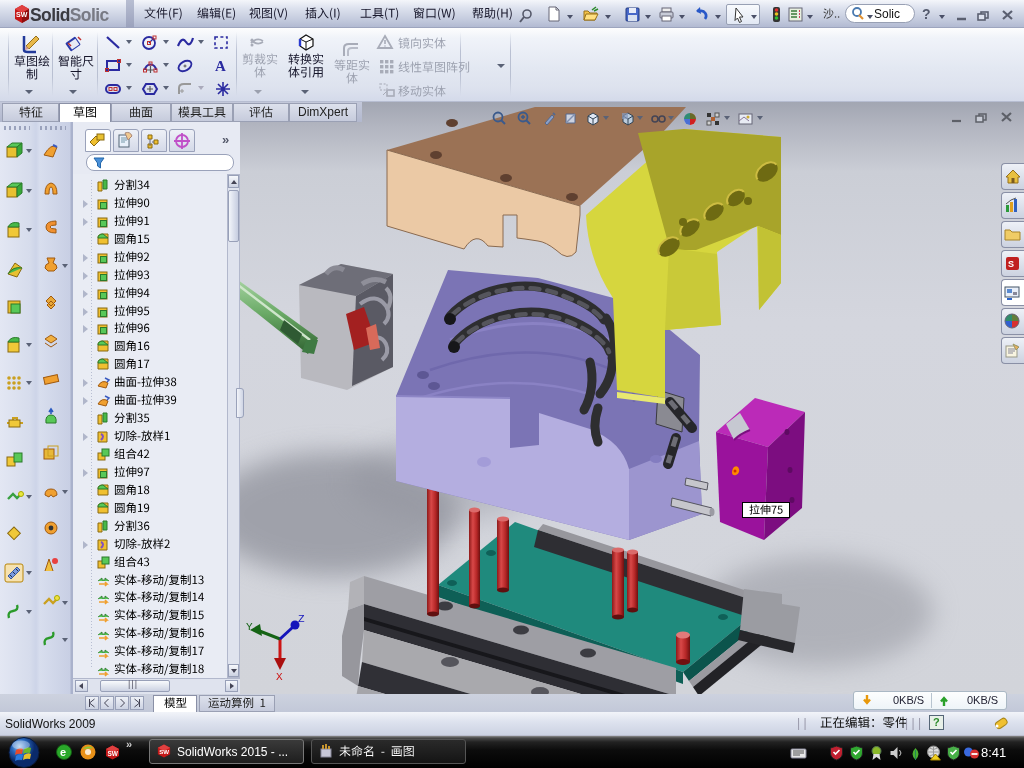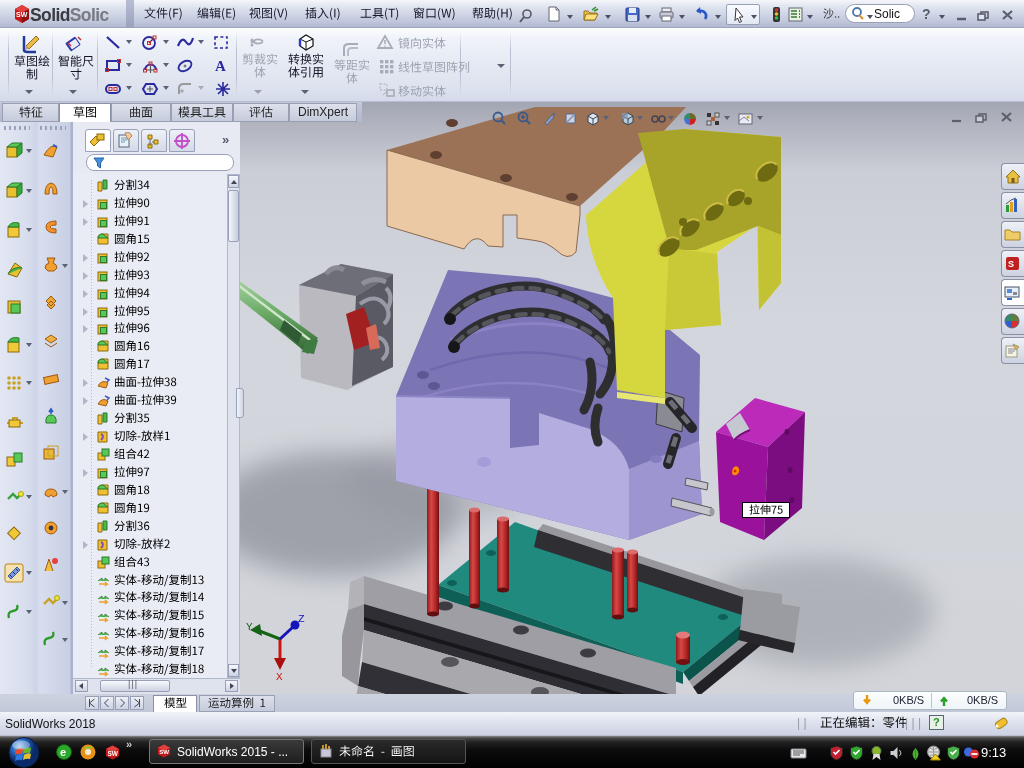--- a/index.html
+++ b/index.html
@@ -1268,21 +1268,21 @@
 <svg class="a" style="left:861px;top:694px" width="12" height="13">
     <path d="M6,1 V8 M3,5.5 L6,9 L9,5.5" stroke="#e8980a" stroke-width="2.4" fill="none"></path>
   </svg>
 <div class="a tx" style="left:893px;top:694px;font-size:11px;color:#223">0KB/S</div>
 <div class="a" style="left:931px;top:693px;width:1px;height:15px;background:#b8c4d0"></div>
 <svg class="a" style="left:938px;top:694px" width="12" height="13">
     <path d="M6,12 V5 M3,7.5 L6,4 L9,7.5" stroke="#2aa02a" stroke-width="2.4" fill="none"></path>
   </svg>
 <div class="a tx" style="left:967px;top:694px;font-size:11px;color:#223">0KB/S</div>
 <div class="a" style="left:0;top:712px;width:1024px;height:24px;background:linear-gradient(180deg,#f2f4f9 0,#dde2ee 10px,#ccd2e2 23px,#aab 24px)"></div>
-<div class="a tx" style="left:5px;top:717px;font-size:12px;color:#111">SolidWorks 2018</div>
+<div class="a tx" style="left:5px;top:717px;font-size:12px;color:#111">SolidWorks 2009</div>
 <div class="a tx" style="left:797px;top:716px;font-size:12px;color:#99a">|&nbsp;|</div>
 <svg class="a" style="left:820.0px;top:716.0px;overflow:visible" width="89" height="16" fill="#111">
     <use href="#zg86" transform="translate(0.0,11.0) scale(0.0125,-0.0125)"></use>
     <use href="#zg87" transform="translate(12.5,11.0) scale(0.0125,-0.0125)"></use>
     <use href="#zg9" transform="translate(25.0,11.0) scale(0.0125,-0.0125)"></use>
     <use href="#zg10" transform="translate(37.5,11.0) scale(0.0125,-0.0125)"></use>
     <use href="#zg88" transform="translate(50.0,11.0) scale(0.0125,-0.0125)"></use>
     <use href="#zg89" transform="translate(62.5,11.0) scale(0.0125,-0.0125)"></use>
     <use href="#zg5" transform="translate(75.0,11.0) scale(0.0125,-0.0125)"></use>
   </svg>
@@ -1377,12 +1377,12 @@
   </svg>
 <svg class="a" style="left:945px;top:745px" width="17" height="16" viewBox="0 0 16 16">
     <path d="M8,1 L14,3 V8 Q14,13 8,15 Q2,13 2,8 V3 Z" fill="#48b048" stroke="#222"></path>
     <path d="M5,7 l2,2 4,-4" stroke="#fff" stroke-width="1.6" fill="none"></path>
   </svg>
 <svg class="a" style="left:963px;top:745px" width="17" height="16" viewBox="0 0 16 16">
     <circle cx="5" cy="7" r="4.5" fill="#3a6ae0"></circle>
     <circle cx="11" cy="9" r="4.5" fill="#d83030"></circle>
     <path d="M8,9 h6" stroke="#fff" stroke-width="1.8"></path>
   </svg>
-<div class="a tx" style="left:981px;top:745px;font-size:13px;color:#fff">9:13</div>
+<div class="a tx" style="left:981px;top:745px;font-size:13px;color:#fff">8:41</div>
 </body></html>

